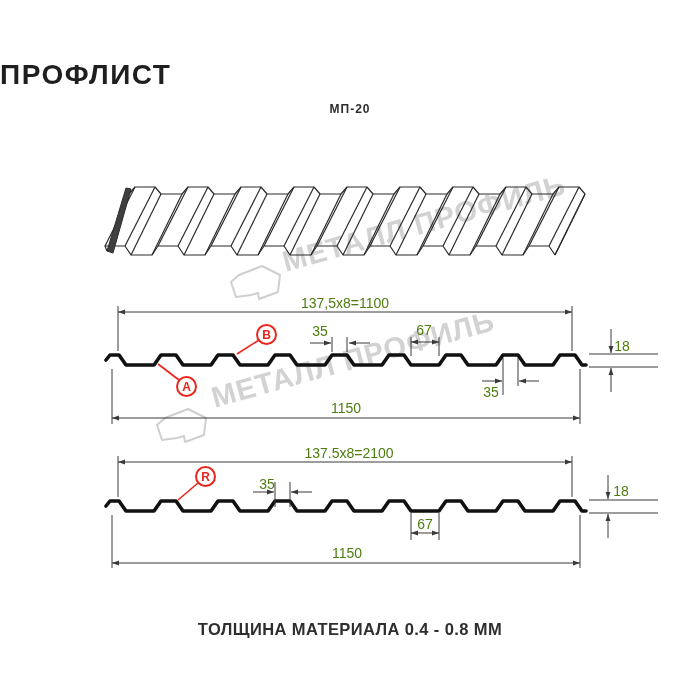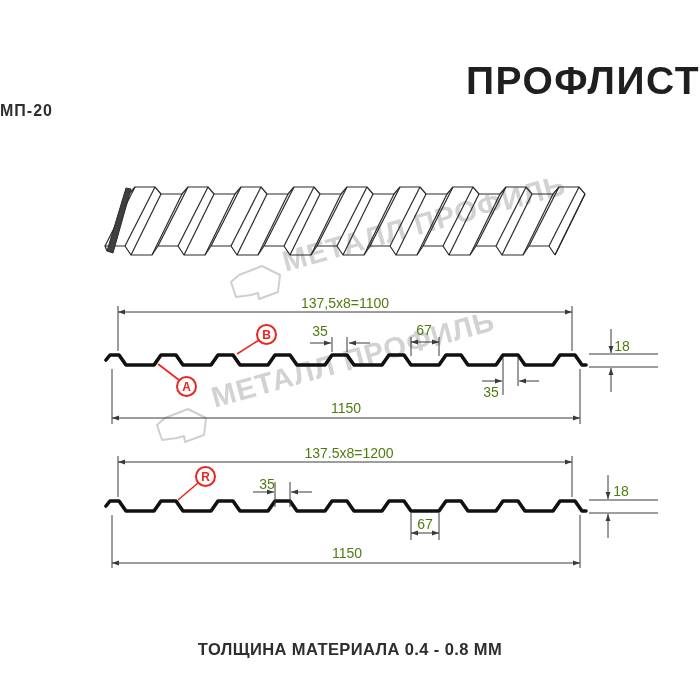--- a/index.html
+++ b/index.html
@@ -1,24 +1,24 @@
 <!DOCTYPE html>
 <html style="--red: #e8261d; --line: #2b2b2b; --wm: #d2d2d2;"><head>
 <meta charset="utf-8">
 <style>
   :root { --red:#e8261d; --line:#2b2b2b; --wm:#d2d2d2; }
   html,body{margin:0;padding:0;background:#fff;}
   .stage{position:relative;width:700px;height:700px;background:#fff;overflow:hidden;
          font-family:"Liberation Sans", sans-serif;}
-  .title{position:absolute;top:59px;left:0;width:100%;text-align:right;
-         font-size:39px;font-weight:800;letter-spacing:1.5px;color:#1f1f1f;z-index:3;}
-  .subtitle{position:absolute;top:102px;left:0;width:100%;text-align:left;
-         font-size:16px;font-weight:700;letter-spacing:1px;color:#2e2e2e;z-index:3;}
+  .title{position:absolute;top:59px;left:0;width:100%;text-align:left;
+         font-size:28px;font-weight:800;letter-spacing:1.5px;color:#1f1f1f;z-index:3;}
+  .subtitle{position:absolute;top:102px;left:0;width:100%;text-align:center;
+         font-size:12px;font-weight:700;letter-spacing:1px;color:#2e2e2e;z-index:3;}
   .footer-note{position:absolute;top:620px;left:0;width:100%;text-align:center;
-         font-size:16.5px;font-weight:600;letter-spacing:0.4px;color:#2e2e2e;z-index:3;margin-top:20px;}
+         font-size:16.5px;font-weight:600;letter-spacing:0.4px;color:#2e2e2e;z-index:3;}
   .wm-text{position:absolute;font-size:29px;font-weight:700;letter-spacing:1px;
          color:var(--wm);transform-origin:0 50%;transform:rotate(-15.5deg);
          white-space:nowrap;z-index:1;height:32px;line-height:32px;}
   .wm-logo{position:absolute;z-index:1;}
   #dwg{position:absolute;left:0;top:0;z-index:2;}
   .dim-label{position:absolute;transform:translate(-50%,-50%);font-size:14px;
          color:#4d7c0f;white-space:nowrap;z-index:3;}
   .callout{position:absolute;width:21px;height:21px;box-sizing:border-box;
          border:2px solid var(--red);border-radius:50%;color:var(--red);
          display:flex;align-items:center;justify-content:center;
@@ -152,21 +152,21 @@
   <div class="dim-label" style="left:622px;top:346px;">18</div>
   <div class="dim-label" style="left:491px;top:392px;">35</div>
   <div class="dim-label" style="left:346px;top:408px;">1150</div>
   <div class="callout" style="left:176px;top:376px;">
       <span>A</span>
     </div>
   <div class="callout" style="left:256px;top:324px;">
       <span>B</span>
     </div>
 
-  <div class="dim-label" style="left:349px;top:453px;">137.5x8=1200</div>
+  <div class="dim-label" style="left:349px;top:453px;">137.5x8=2100</div>
   <div class="dim-label" style="left:267px;top:484px;">35</div>
   <div class="dim-label" style="left:425px;top:524px;">67</div>
   <div class="dim-label" style="left:621px;top:491px;">18</div>
   <div class="dim-label" style="left:347px;top:553px;">1150</div>
   <div class="callout" style="left:195px;top:466px;">
       <span>R</span>
     </div>
 
   <div class="footer-note">ТОЛЩИНА МАТЕРИАЛА 0.4 - 0.8 ММ</div>
 </div>

